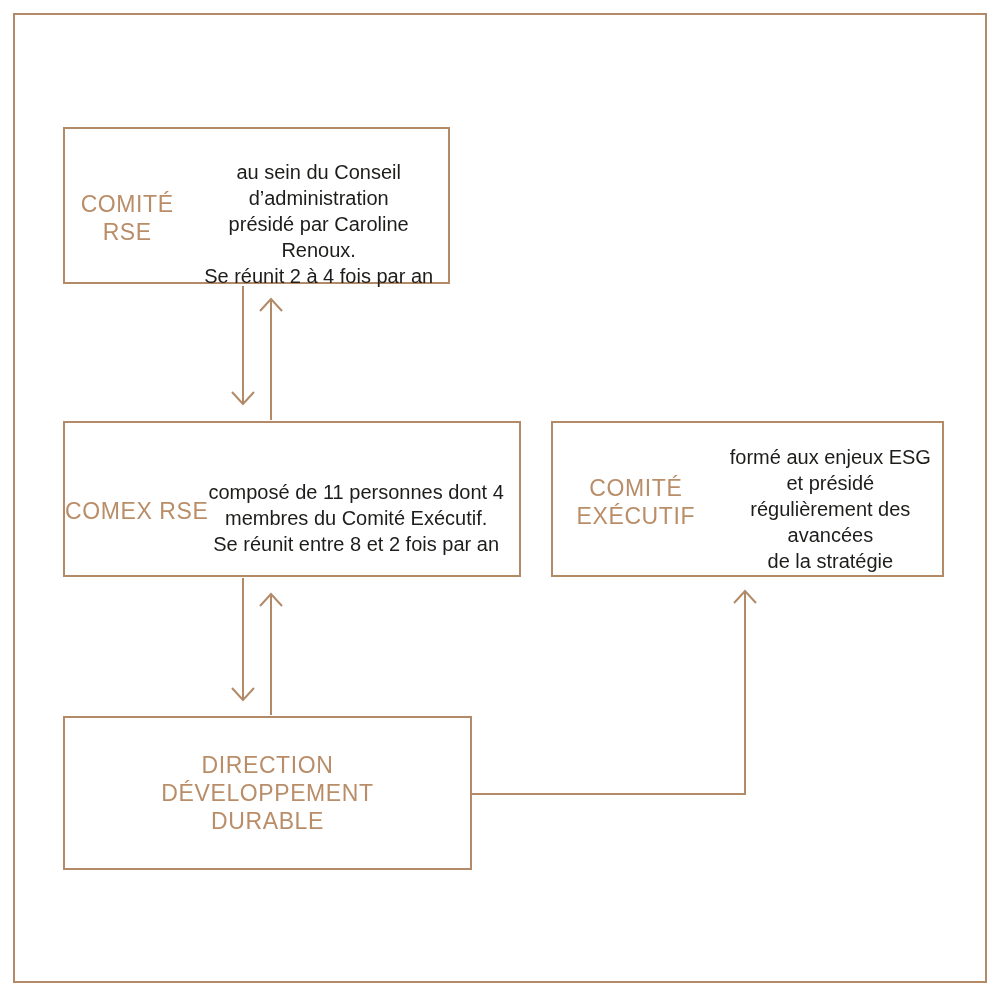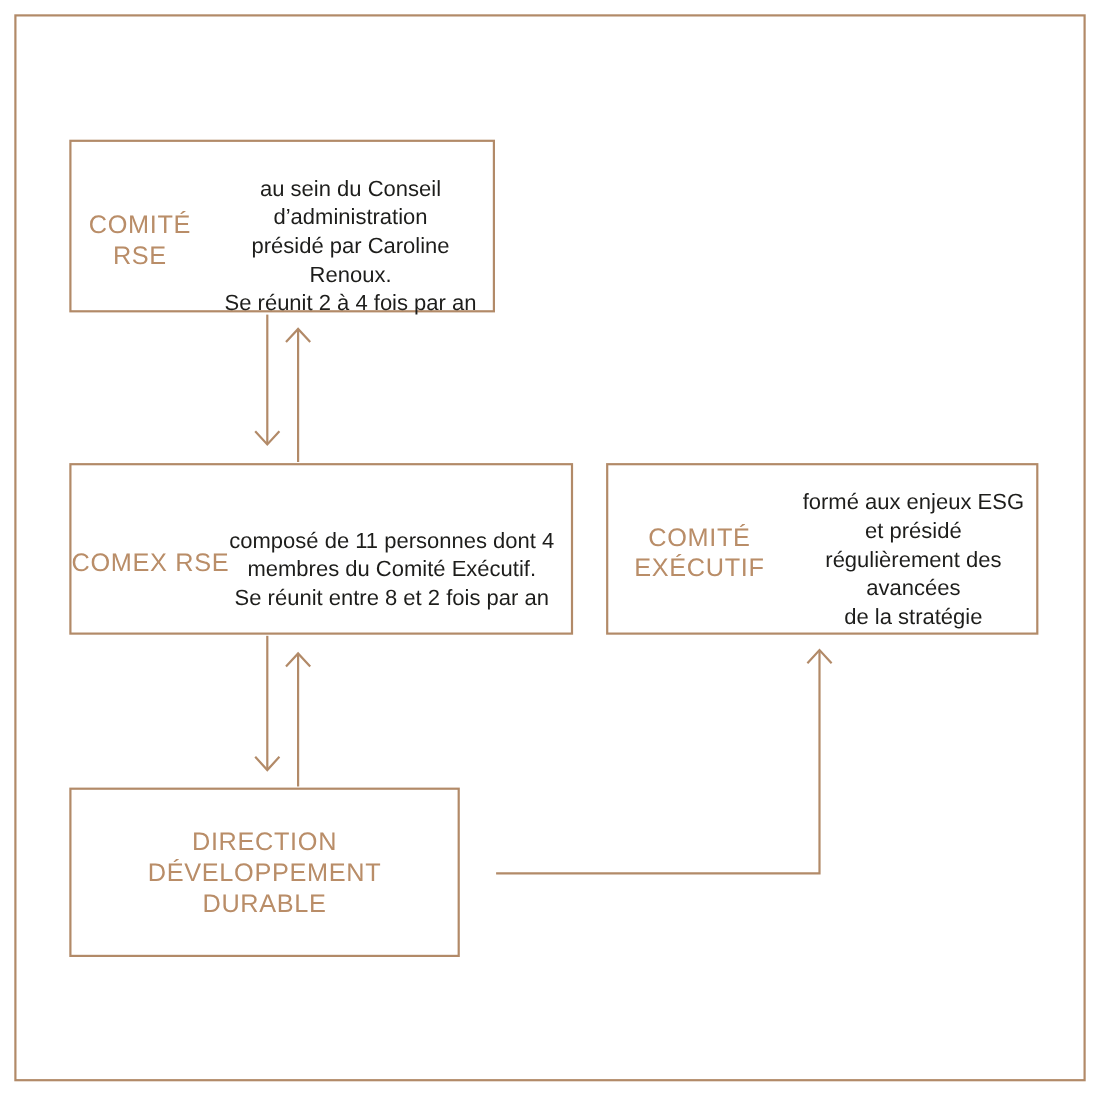--- a/index.html
+++ b/index.html
@@ -44,21 +44,21 @@
   .box-body {
     color: #1d1d1b;
     font-size: 20px;
     line-height: 26px;
     white-space: pre-line;
     margin-top: 13px;
   }
   .box-comite-rse    { left: 63px;  top: 127px; width: 387px; height: 157px; padding-top: 24px; }
   .box-comex-rse     { left: 63px;  top: 421px; width: 458px; height: 156px; padding-top: 24px; }
   .box-comite-exec   { left: 551px; top: 421px; width: 393px; height: 156px; padding-top: 6px; }
-  .box-direction     { left: 63px;  top: 716px; width: 355px; height: 154px; justify-content: center; }
+  .box-direction     { left: 63px;  top: 716px; width: 409px; height: 154px; justify-content: center; }
   .connector-layer {
     position: absolute;
     left: 0;
     top: 0;
     width: 1000px;
     height: 1000px;
     pointer-events: none;
   }
 </style>
 </head>

